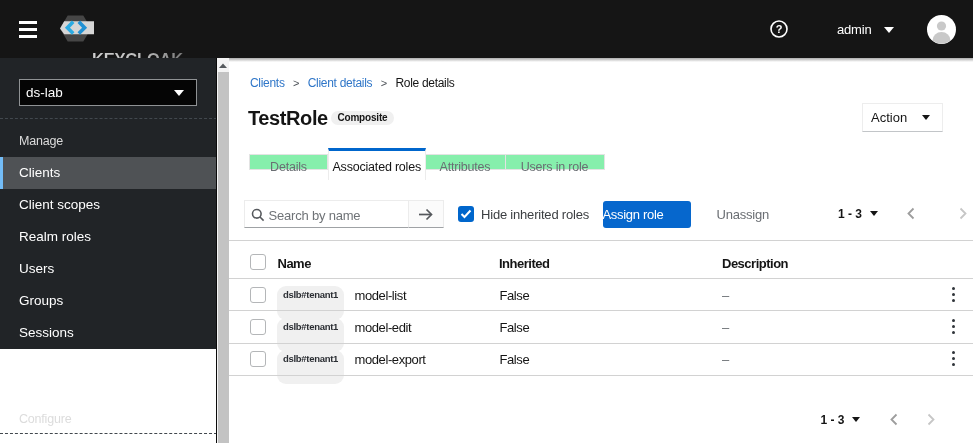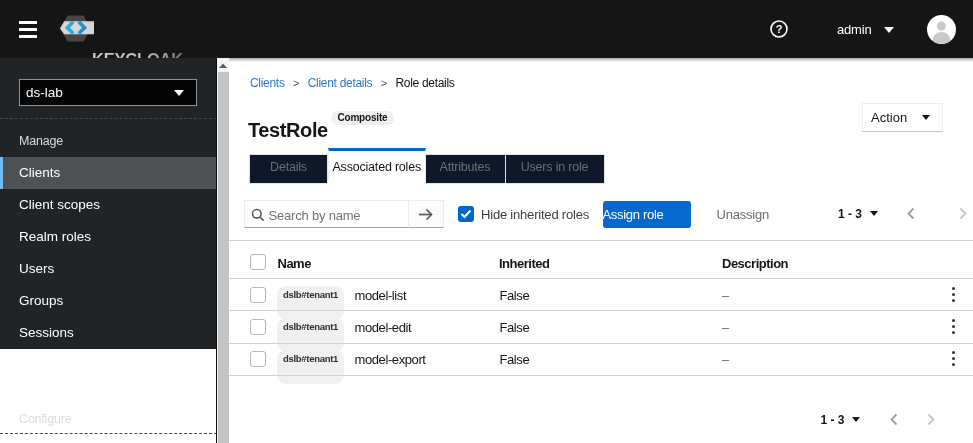--- a/index.html
+++ b/index.html
@@ -31,28 +31,28 @@
   #sbedge { position:absolute; left:215.5px; top:58px; width:1.5px; height:385px; background:#0b0b0b; }
   #sbtrack { position:absolute; left:217px; top:58px; width:12px; height:385px; background:#f4f4f4; }
   #sbthumb { position:absolute; left:217.5px; top:72px; width:11px; height:371px; background:#c3c3c3; }
   #topshadow { position:absolute; left:229px; top:58px; width:744px; height:4px;
                background:linear-gradient(#00000055, transparent); }
 
   .crumb { font-size:12px; letter-spacing:-0.3px; }
   .crumb a { color:#2f76c8; text-decoration:none; }
   .crumbsep { color:#4d5258; font-size:11px; display:inline-block; margin:0 3px; }
 
-  #title { position:absolute; left:248px; top:107px; font-size:20px; font-weight:bold; letter-spacing:-0.4px; color:#151515;margin-top:12px; }
+  #title { position:absolute; left:248px; top:107px; font-size:20px; font-weight:bold; letter-spacing:-0.4px; color:#151515; }
   .pill { background:#f0f0f0; border-radius:9px; font-size:10px; font-weight:bold; color:#151515; letter-spacing:-0.2px; }
 
   #actionbtn { position:absolute; left:862px; top:103px; width:81px; height:29px; background:#fff;
                border:1px solid #ededed; border-bottom:1px solid #c2c5c8; font-size:13px; color:#151515; }
 
   
-  .tab { position:absolute; top:153.5px; height:30px; background:#0f172a; border:1px solid #e3e3e3;
+  .tab { position:absolute; top:153.5px; height:16px; background:#86efac; border:1px solid #e3e3e3;
          color:#6a6e73; font-size:12.5px; letter-spacing:-0.2px; text-align:center; line-height:25px; white-space:nowrap; }
   .tab.active { top:148px; height:32px; background:#fff; border:1px solid #ececec; border-bottom:none;
                 border-top:3px solid #0066cc; color:#151515; line-height:32px; }
 
   
   #search { position:absolute; left:243.5px; top:200px; width:165px; height:27.5px; background:#fff;
             border:1px solid #ececec; border-bottom:1px solid #9fa2a5; }
   #search span { position:absolute; left:24px; top:6.5px; font-size:13px; letter-spacing:-0.2px; color:#6f7377; }
   #searchbtn { position:absolute; left:408.5px; top:200px; width:35.5px; height:27.5px; background:#fbfbfb;
                border:1px solid #ececec; border-bottom:1px solid #9fa2a5; border-left:none; }

